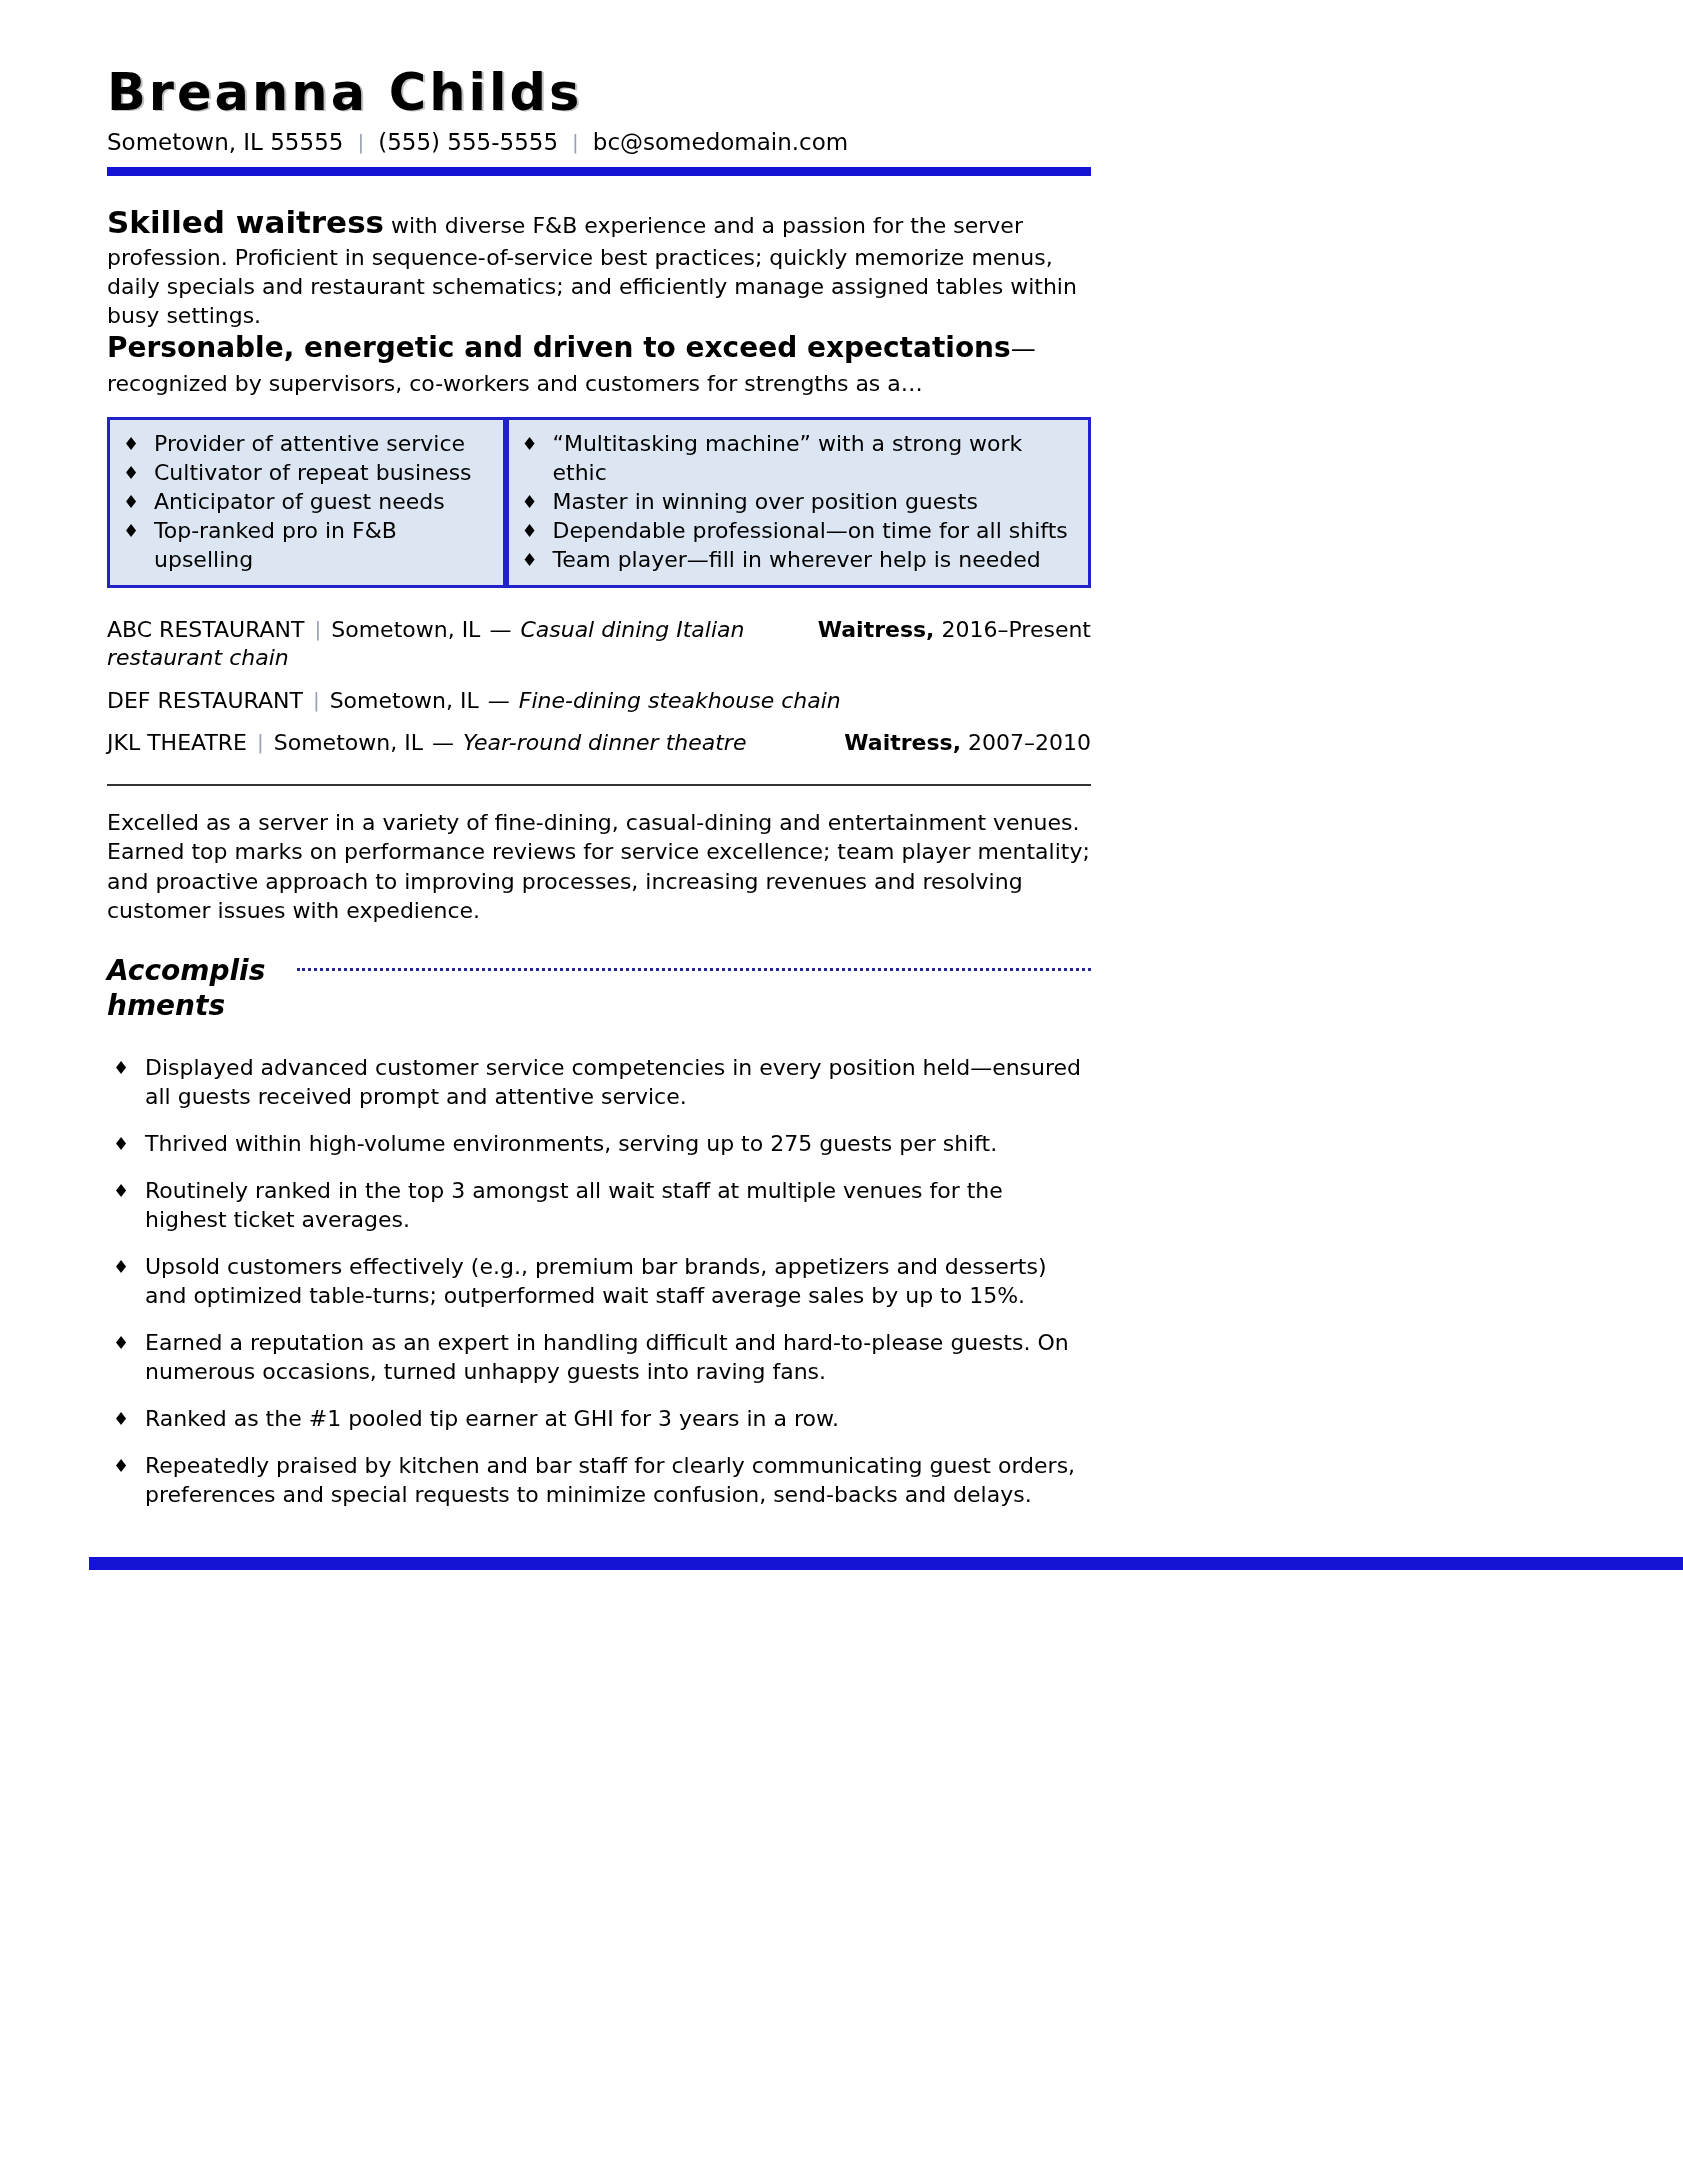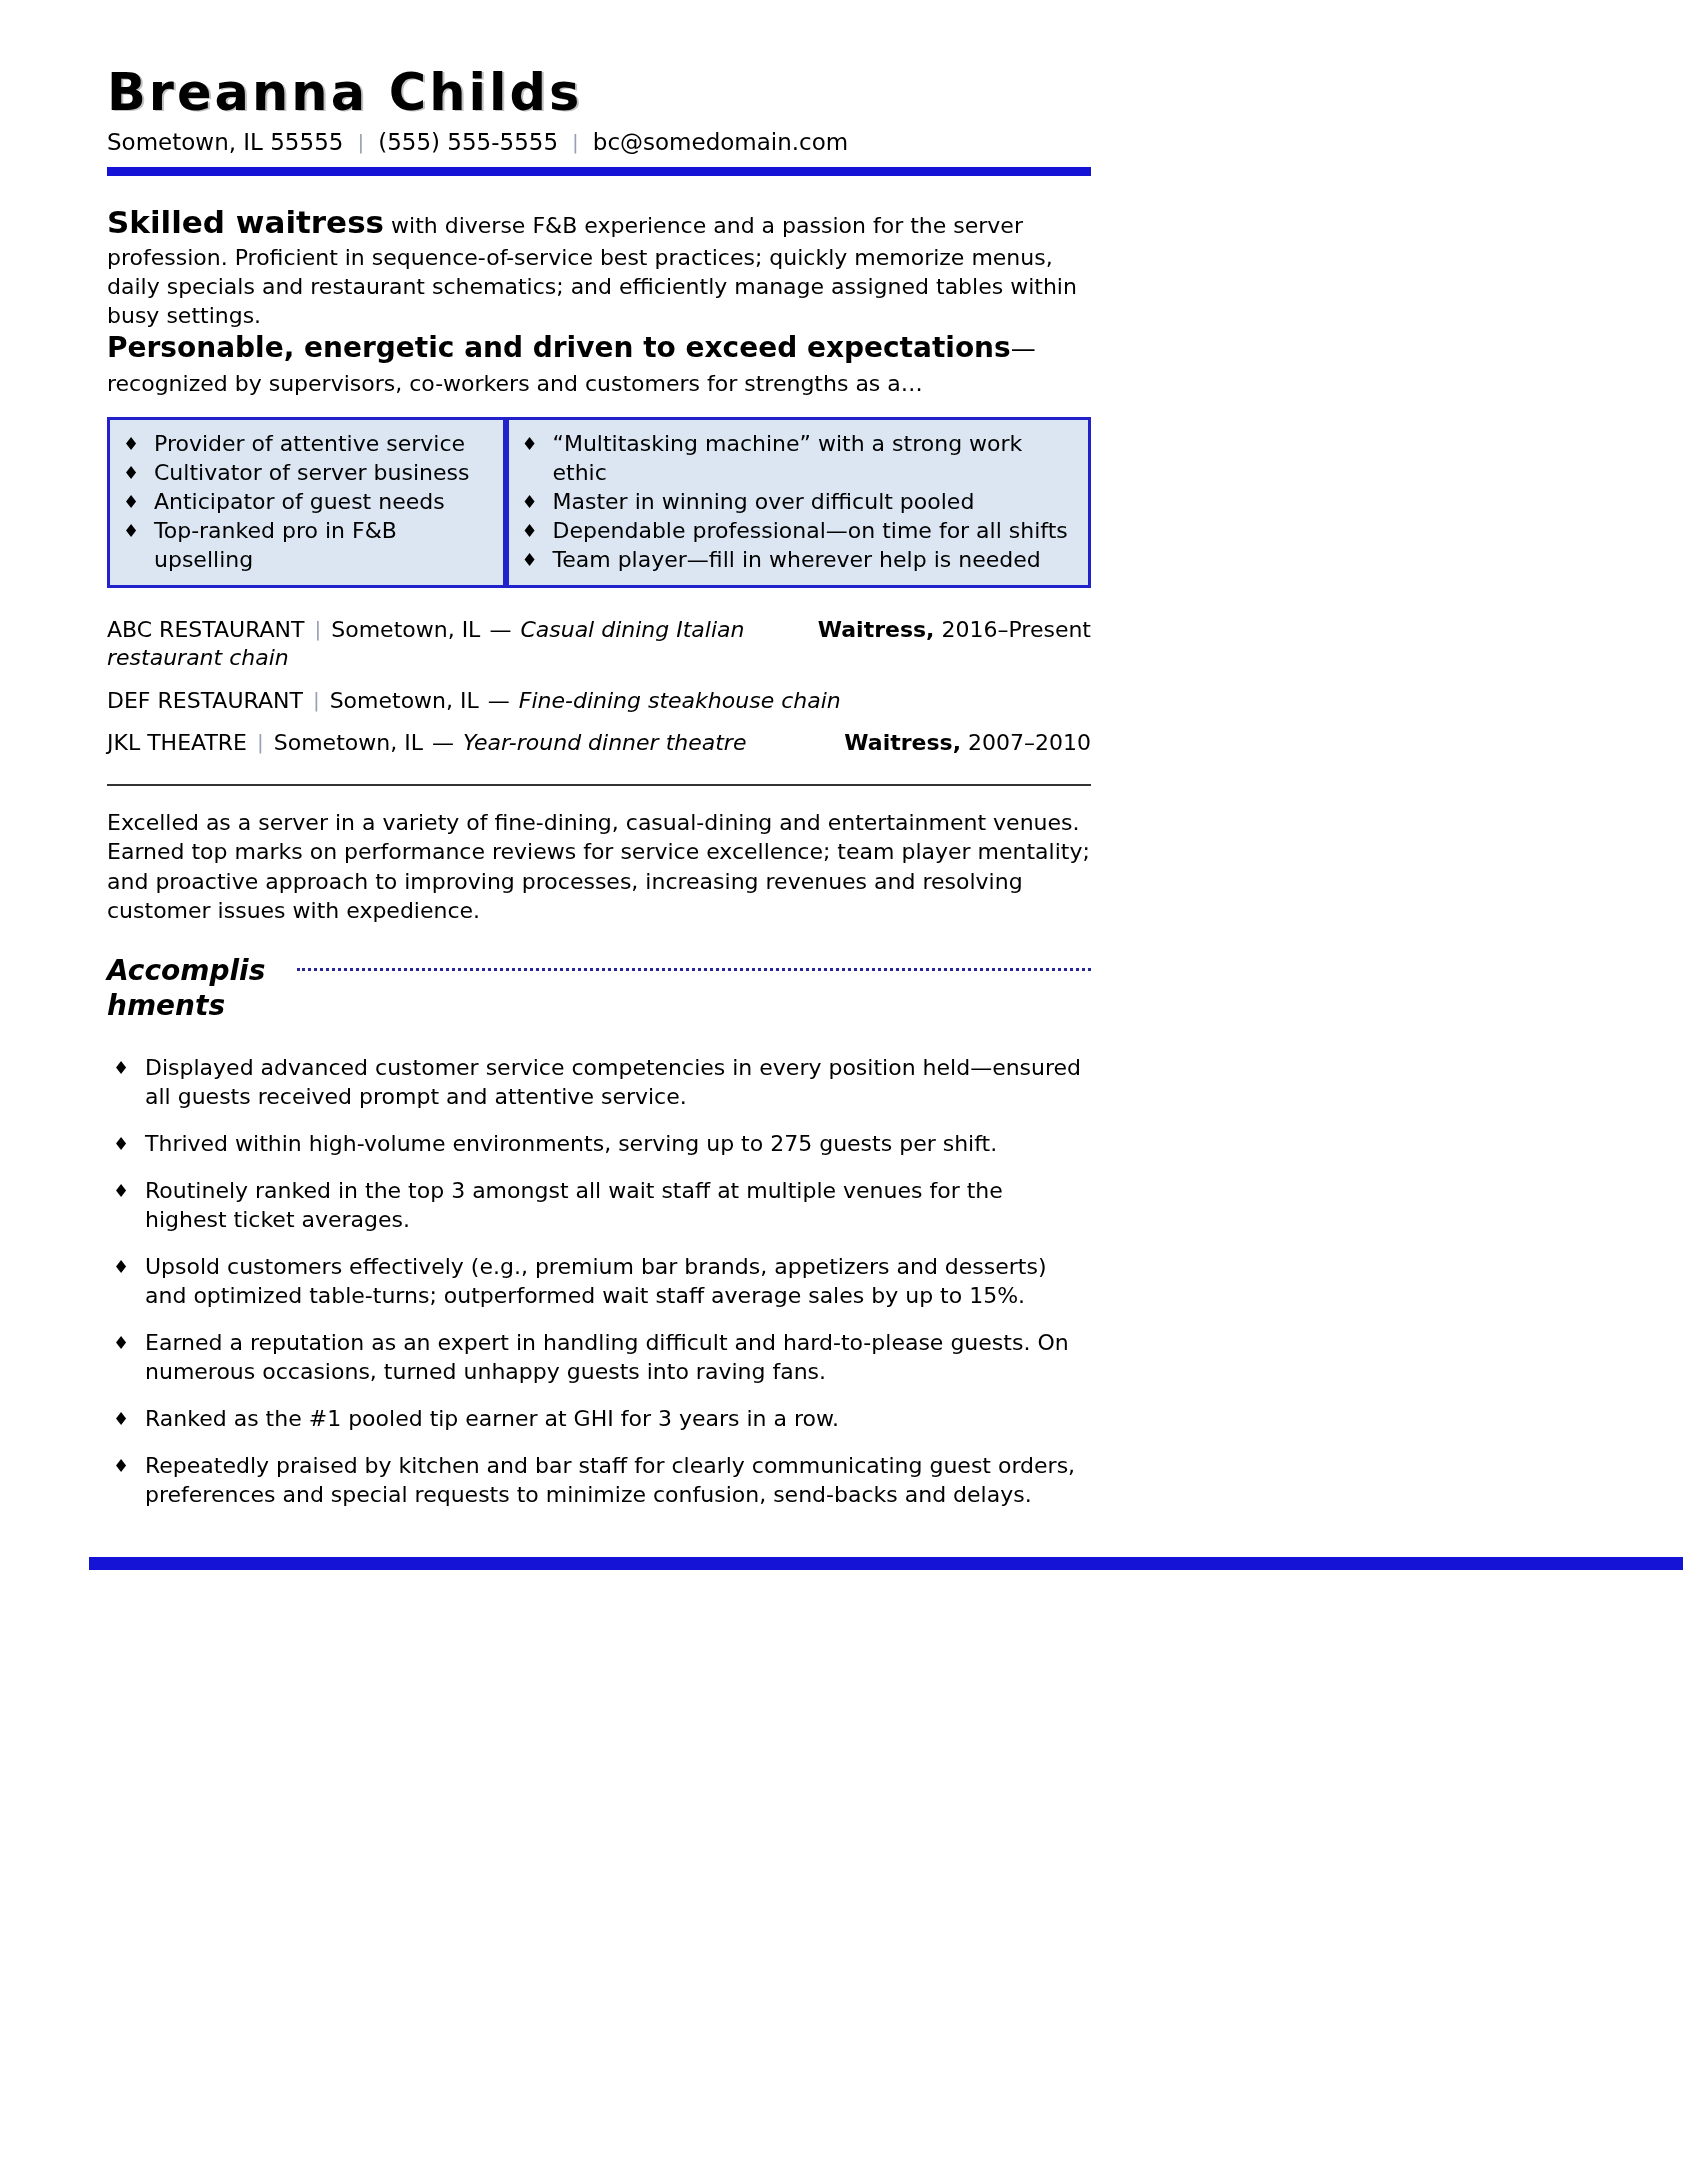--- a/index.html
+++ b/index.html
@@ -218,39 +218,39 @@
     <div class="headline-sub">recognized by supervisors, co-workers and customers for strengths as a…</div>
 
     <div class="strengths">
       <div class="cell left">
         <div class="s-item">
           <span class="blt">♦</span>
           <span class="txt">Provider of attentive service</span>
         </div>
         <div class="s-item">
           <span class="blt">♦</span>
-          <span class="txt">Cultivator of server business</span>
+          <span class="txt">Cultivator of repeat business</span>
         </div>
         <div class="s-item">
           <span class="blt">♦</span>
           <span class="txt">Anticipator of guest needs</span>
         </div>
         <div class="s-item">
           <span class="blt">♦</span>
           <span class="txt">Top-ranked pro in F&amp;B upselling</span>
         </div>
       </div>
       <div class="cell right">
         <div class="s-item">
           <span class="blt">♦</span>
           <span class="txt">“Multitasking machine” with a strong work ethic</span>
         </div>
         <div class="s-item">
           <span class="blt">♦</span>
-          <span class="txt">Master in winning over difficult pooled</span>
+          <span class="txt">Master in winning over position guests</span>
         </div>
         <div class="s-item">
           <span class="blt">♦</span>
           <span class="txt">Dependable professional—on time for all shifts</span>
         </div>
         <div class="s-item">
           <span class="blt">♦</span>
           <span class="txt">Team player—fill in wherever help is needed</span>
         </div>
       </div>

